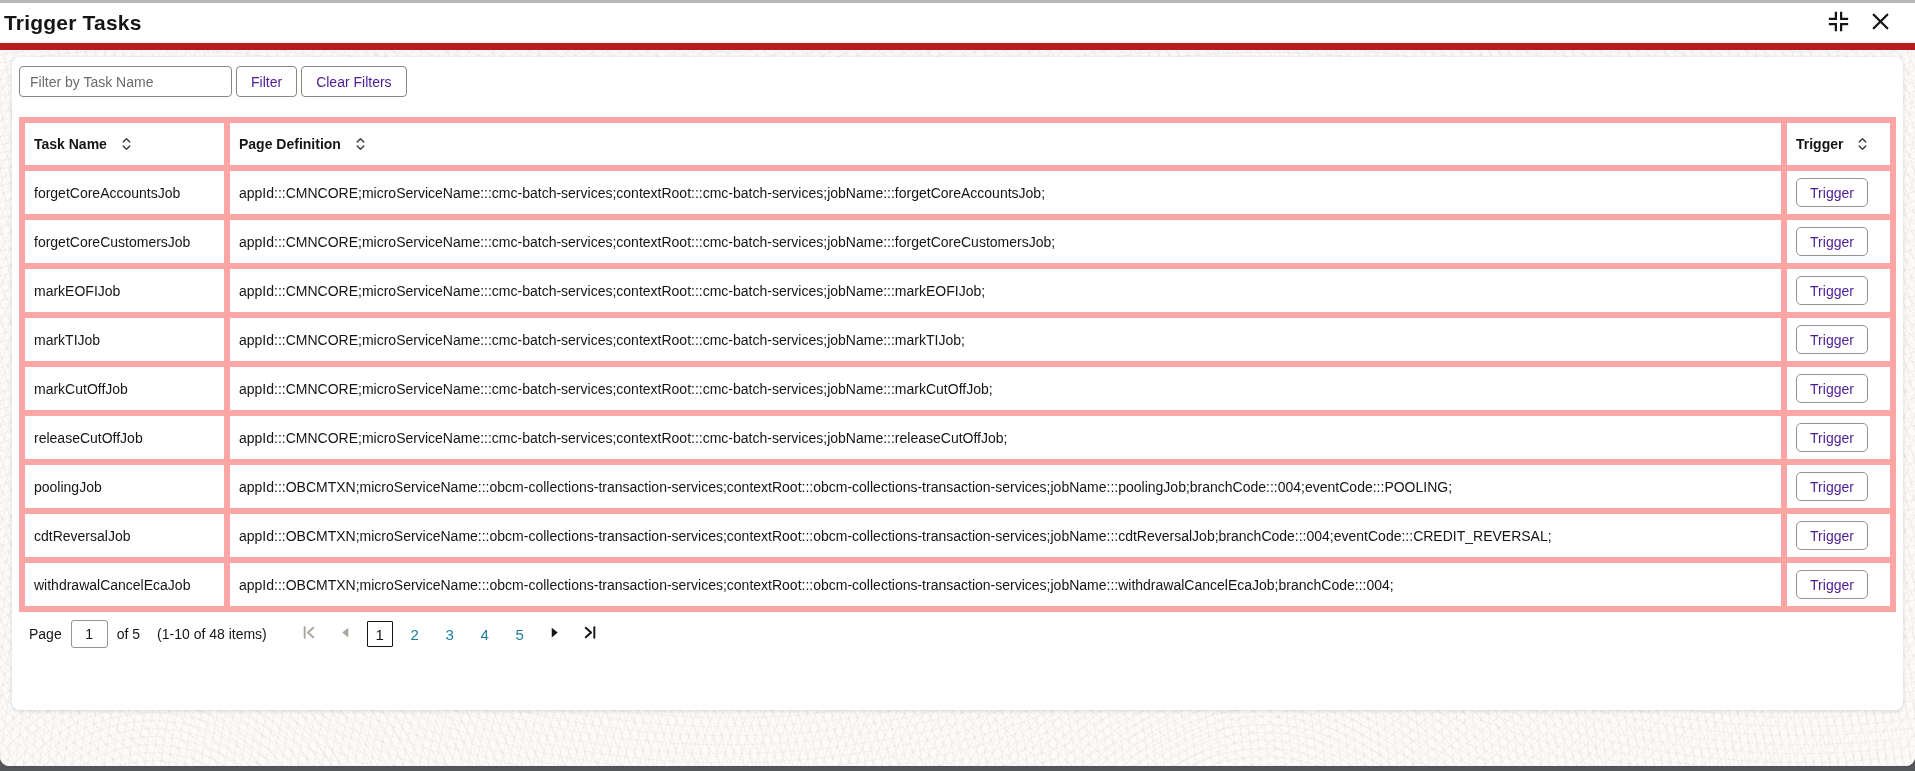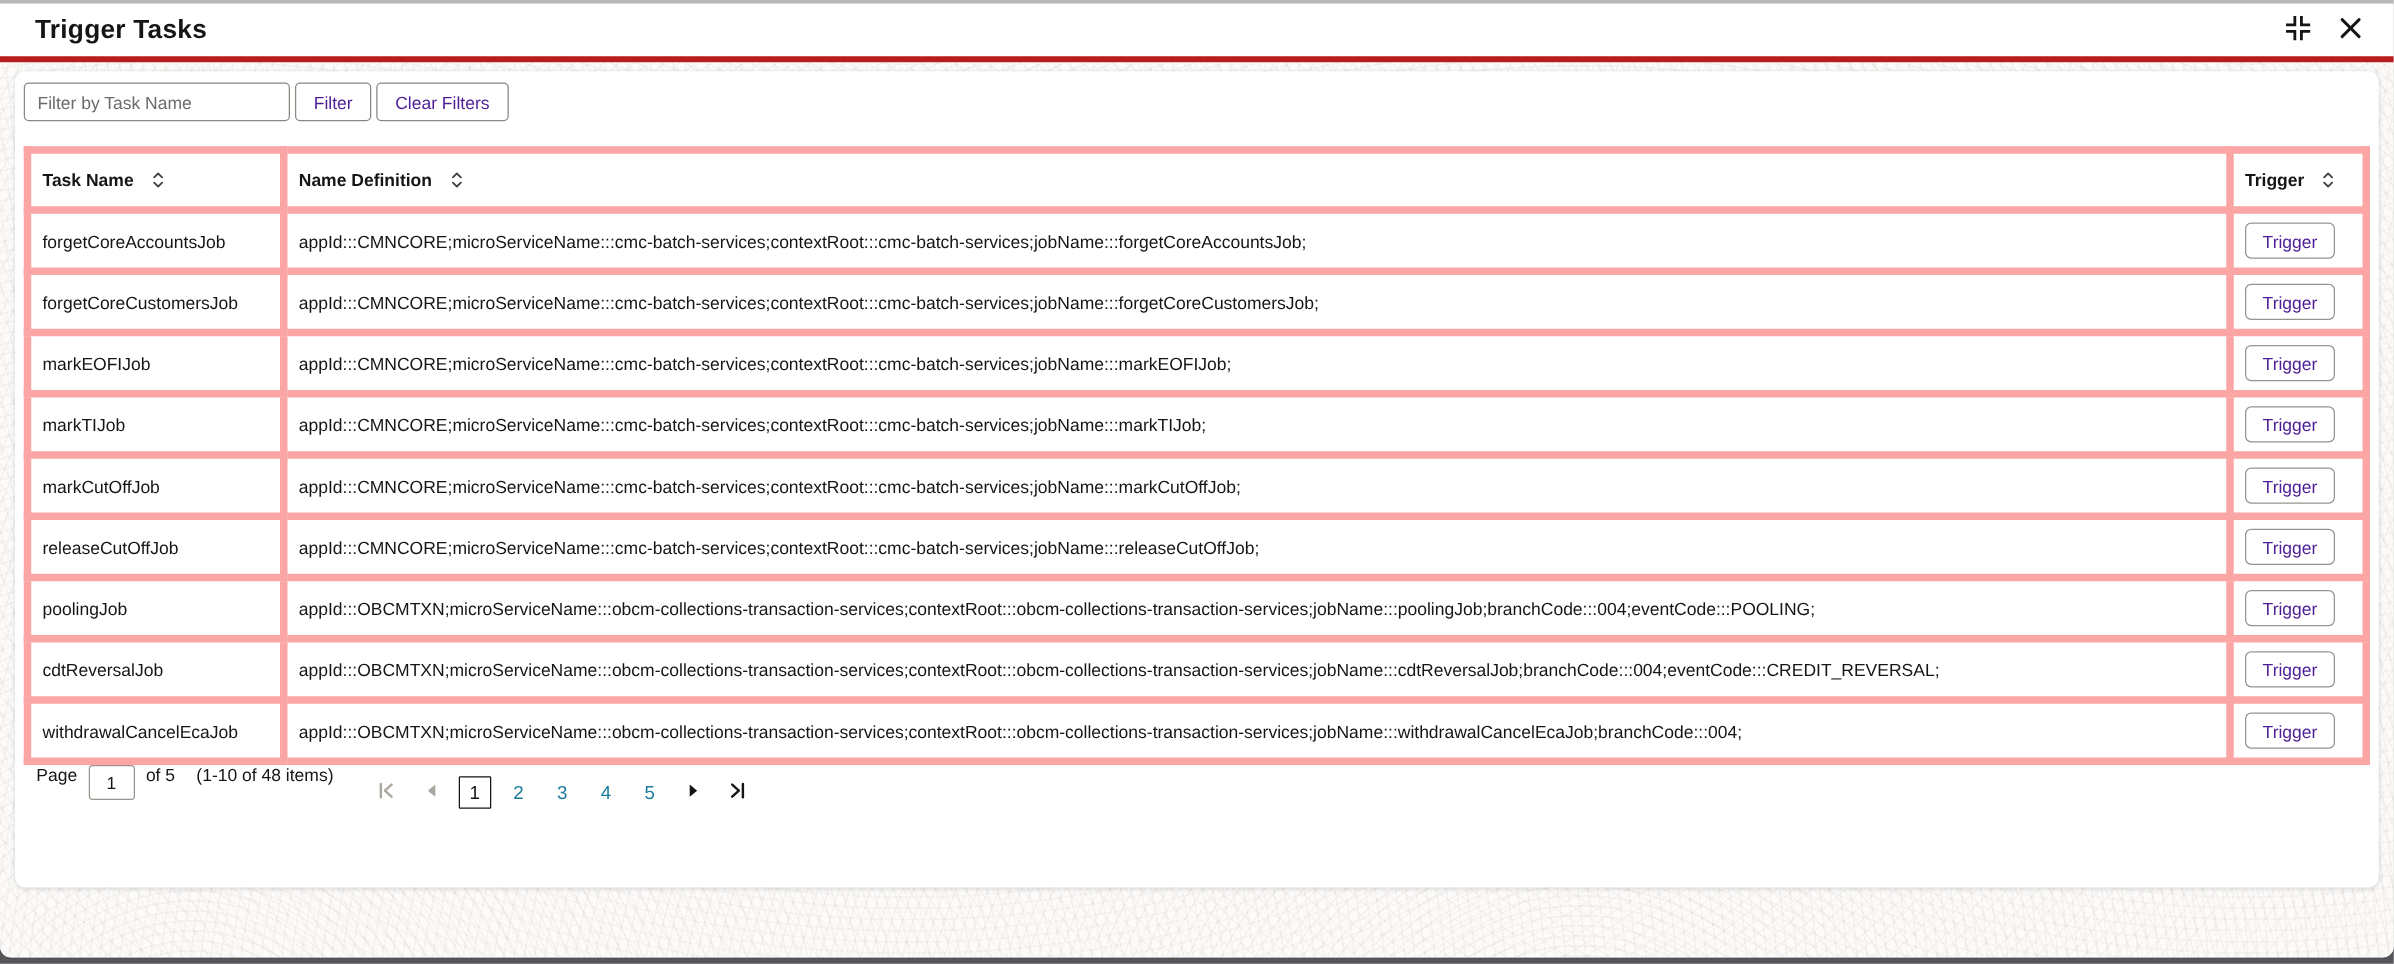--- a/index.html
+++ b/index.html
@@ -14,23 +14,23 @@
     position:absolute; top:0; left:0; width:1915px; height:766px;
     background:#fdfdfc;
     border-radius:0 0 9px 9px;
     overflow:hidden;
     box-shadow:0 0 0 1px rgba(0,0,0,0.08);
     display:flex; flex-direction:column;
   }
   .top-strip { height:3px; background:#b9b8b6; flex:none; }
   .titlebar {
     height:47px; flex:none; background:#ffffff;
-    border-bottom:5px solid #b91c1c;
+    border-bottom:7px solid #b91c1c;
     display:flex; align-items:center;
-    padding:0 22px 0 28px;
+    padding:0 22px 0 4px;
     text-align:right;
   }
   .titlebar h1 { font-size:21px; font-weight:bold; letter-spacing:0.2px; }
   .window-controls { margin-left:auto; display:flex; align-items:center; gap:16px; }
   .icon-btn {
     width:26px; height:26px; border:none; background:transparent; cursor:pointer;
     display:flex; align-items:center; justify-content:center; padding:0;
   }
   
   .content {
@@ -70,21 +70,21 @@
   thead tr { height:48px; }
   tbody tr { height:49px; }
   th { font-weight:bold; }
   col.c-name { width:205px; }
   col.c-act  { width:109px; }
   .th-inner { display:flex; align-items:center; gap:14px; }
   .sort-icon { display:inline-flex; cursor:pointer; }
   .c-def-cell { overflow:hidden; white-space:nowrap; }
   .trigger-btn { width:72px; height:29px; border-radius:5px; border-color:#97928c; }
   
-  .pagination { height:44px; display:flex; font-size:14px; padding-left:10px; }
+  .pagination { height:44px; display:flex; align-items:center; font-size:14px; padding-left:10px; }
   .page-input {
     width:37px; height:28px; margin:0 9px;
     border:1px solid #99948e; border-radius:3px;
     text-align:center; font-size:14px; font-family:inherit; color:#161513; outline:none;
   }
   .items-count { margin-left:17px; }
   .pager { display:flex; align-items:center; margin-left:30px; gap:9px; }
   .pg-icon { width:26px; height:26px; display:flex; align-items:center; justify-content:center;
              background:transparent; border:none; cursor:pointer; padding:0; }
   .pg-num {
@@ -147,21 +147,21 @@
                 <span class="sort-icon">
                   <svg width="11" height="14" viewBox="0 0 12 15" fill="none" stroke="#444340" stroke-width="1.6" stroke-linecap="round" stroke-linejoin="round">
                     <polyline points="2.5,5.2 6,1.8 9.5,5.2"></polyline>
                       <polyline points="2.5,9.8 6,13.2 9.5,9.8"></polyline>
                   </svg>
                 </span>
               </span>
             </th>
             <th>
               <span class="th-inner">
-                <span>Name Definition</span>
+                <span>Page Definition</span>
                 <span class="sort-icon">
                   <svg width="11" height="14" viewBox="0 0 12 15" fill="none" stroke="#444340" stroke-width="1.6" stroke-linecap="round" stroke-linejoin="round">
                     <polyline points="2.5,5.2 6,1.8 9.5,5.2"></polyline>
                       <polyline points="2.5,9.8 6,13.2 9.5,9.8"></polyline>
                   </svg>
                 </span>
               </span>
             </th>
             <th>
               <span class="th-inner">

